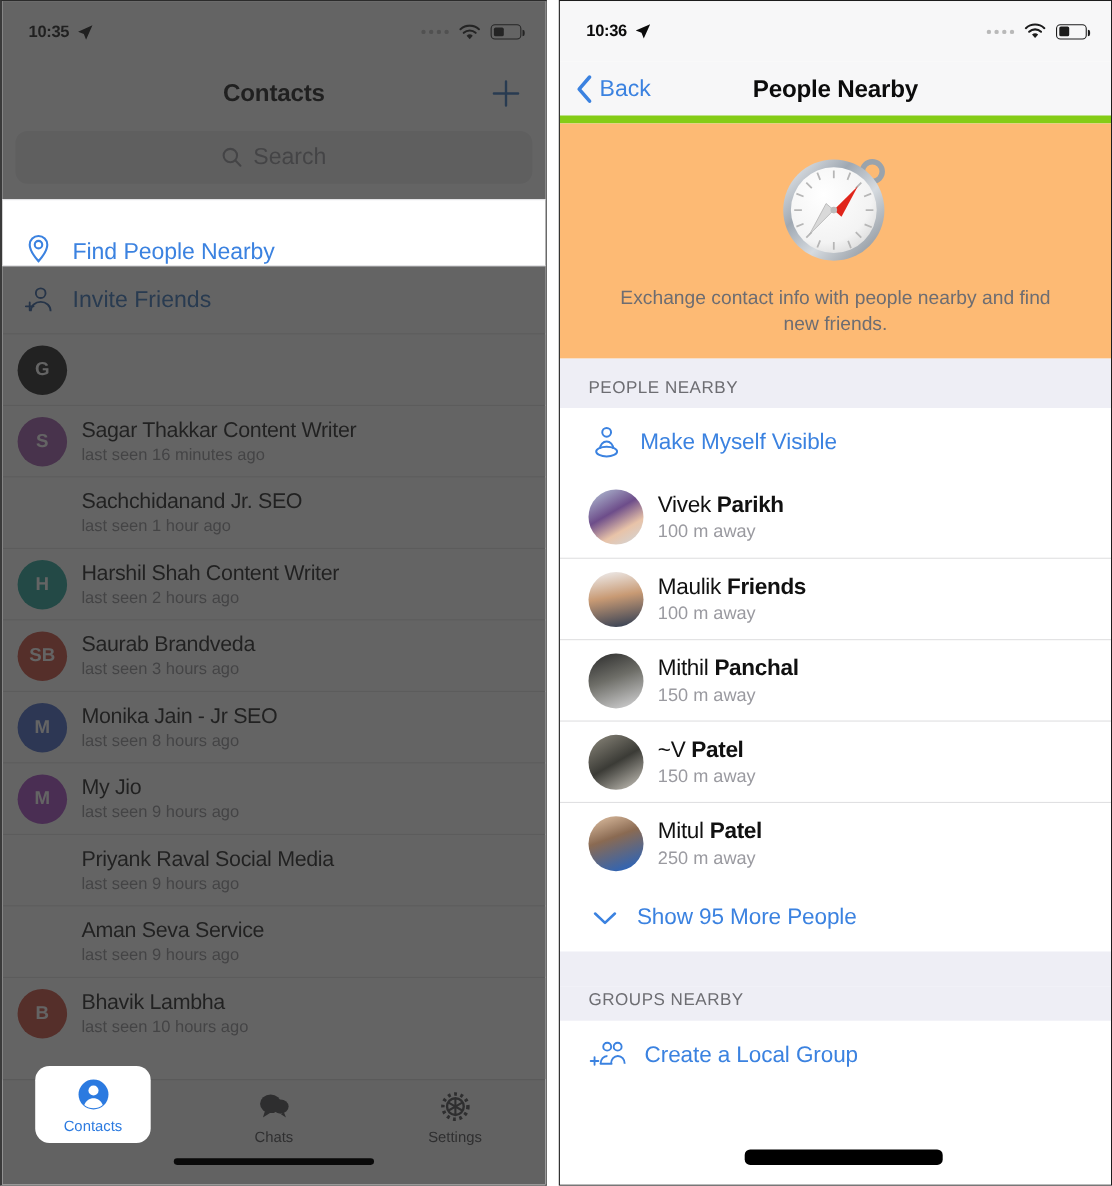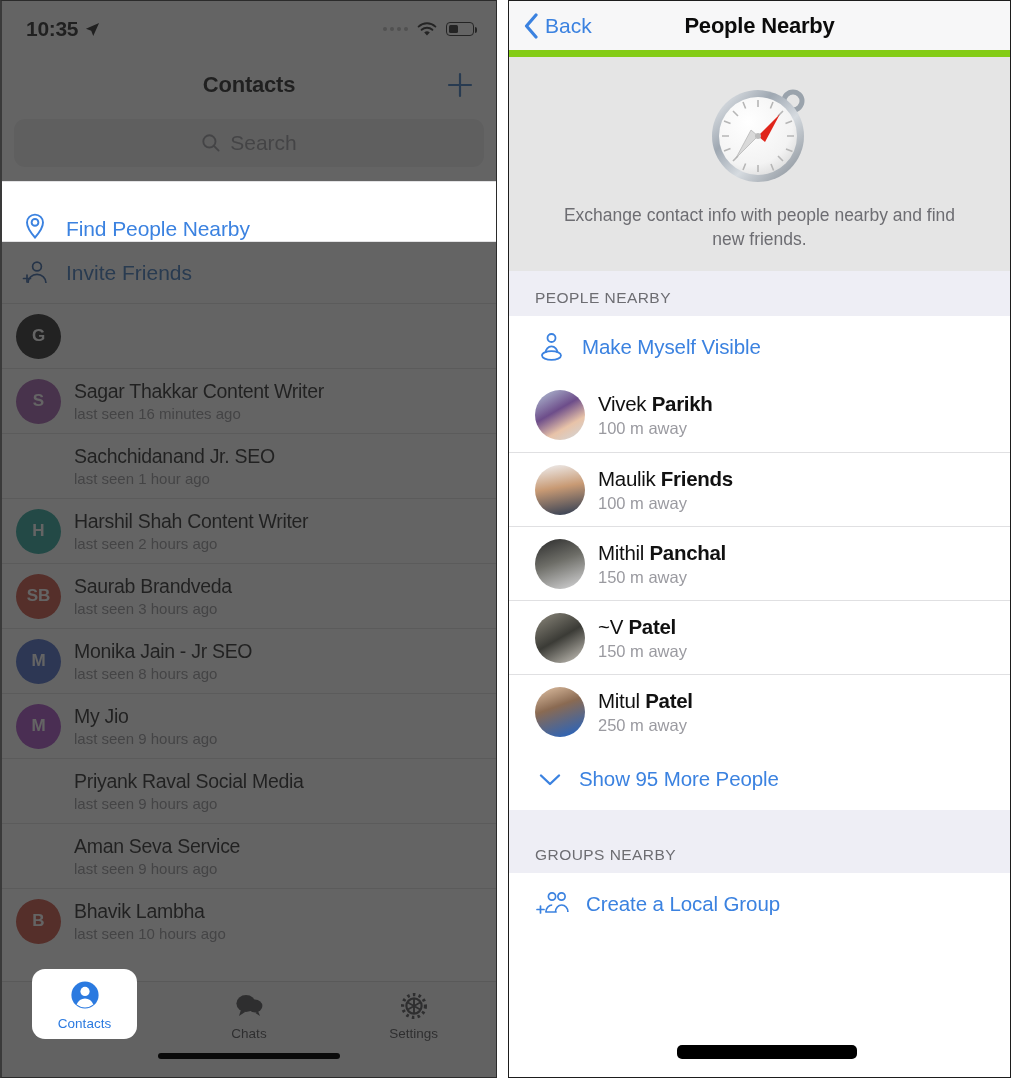--- a/index.html
+++ b/index.html
@@ -27,21 +27,21 @@
     z-index: 5;
   }
   
   .punch { position: relative; z-index: 7; background:#fff; }
 
   .statusbar {
     height: 56px; display: flex; align-items: center;
     justify-content: space-between; padding: 0 22px 0 24px;
   }
   .sb-time {
-    font-size: 21px; font-weight: 700; color: #0b0b0b;
+    font-size: 15px; font-weight: 700; color: #0b0b0b;
     letter-spacing: -0.3px; display: flex; align-items: center; gap: 7px;
   }
   .loc-arrow { display:inline-block; width:15px; height:15px; }
   .sb-right { display: flex; align-items: center; gap: 9px; }
   .cell-dots { display: flex; gap: 3px; align-items: flex-end; }
   .cell-dots i { width: 4px; height: 4px; border-radius: 50%; background: #b9b9b9; display:block; }
   .wifi { width: 20px; height: 15px; }
   .battery {
     width: 28px; height: 14px; border: 1.6px solid #1c1c1c;
     border-radius: 4px; position: relative; padding: 1.6px;
@@ -144,21 +144,21 @@
   .back-btn {
     display: flex; align-items: center; gap: 5px; padding-left: 14px;
     color: #3b82e0; font-size: 21px;
   }
   .chev-l { width: 17px; height: 26px; }
   .r-title {
     position: absolute; left: 50%; transform: translateX(-50%);
     font-size: 22px; font-weight: 700; color: #0c0c0c; letter-spacing: -0.2px;
   }
 
-  .hero { background: #e5e5e5; padding: 22px 0 20px; text-align: center; }
+  .hero { background: #fdba74; padding: 22px 0 20px; text-align: center; }
   .compass { width: 110px; height: 110px; margin: 0 auto 14px; display:block; }
   .hero-txt {
     font-size: 17.5px; color: #6d6d72; line-height: 1.38; padding: 0 40px;
   }
   .sec-head {
     background: #eeeef5; padding: 18px 0 9px 26px;
     font-size: 15.5px; color: #6d6d72; letter-spacing: 0.45px;
   }
 
   .r-list { background: #fff; }
@@ -365,20 +365,44 @@
       <span class="tl">Contacts</span>
     </div>
 
     <div class="home-ind"></div>
   </div>
 
   <div class="gap"></div>
 
   <div class="panel-right">
 
+    <div class="r-statusbar">
+      <div class="sb-time">
+        <span>10:36</span>
+        <svg class="loc-arrow" viewBox="0 0 16 16">
+          <path d="M15 1 1 7.2l5.6 2.2L8.8 15z" fill="#0b0b0b"></path>
+        </svg>
+      </div>
+      <div class="sb-right">
+        <span class="cell-dots">
+            <i></i>
+            <i></i>
+            <i></i>
+            <i></i>
+          </span>
+        <svg class="wifi" viewBox="0 0 20 15">
+          <path d="M10 13.6 7.2 10.4a4.3 4.3 0 0 1 5.6 0z" fill="#1c1c1c"></path>
+          <path d="M4.6 7.8a8 8 0 0 1 10.8 0" stroke="#1c1c1c" stroke-width="1.9" fill="none" stroke-linecap="round"></path>
+          <path d="M1.6 4.6a12.4 12.4 0 0 1 16.8 0" stroke="#1c1c1c" stroke-width="1.9" fill="none" stroke-linecap="round"></path>
+        </svg>
+        <span class="battery">
+            <b style="width:42%"></b>
+          </span>
+      </div>
+    </div>
 
     <div class="r-navbar">
       <div class="back-btn">
         <svg class="chev-l" viewBox="0 0 17 26">
           <path d="M13 2 3.5 13 13 24" stroke="currentColor" stroke-width="3.2" fill="none" stroke-linecap="round" stroke-linejoin="round"></path>
         </svg>
         <span>Back</span>
       </div>
       <div class="r-title">People Nearby</div>
     </div>

